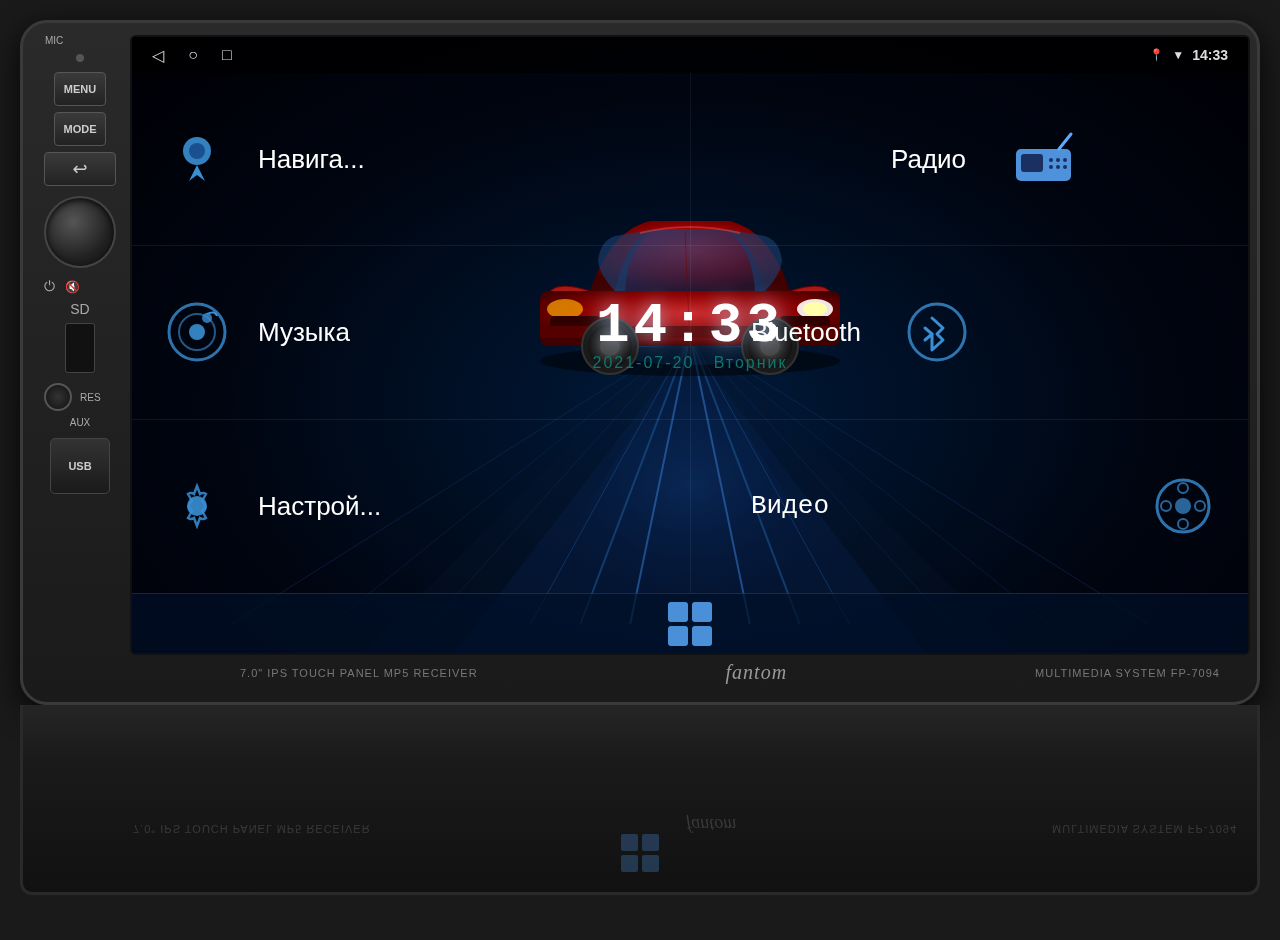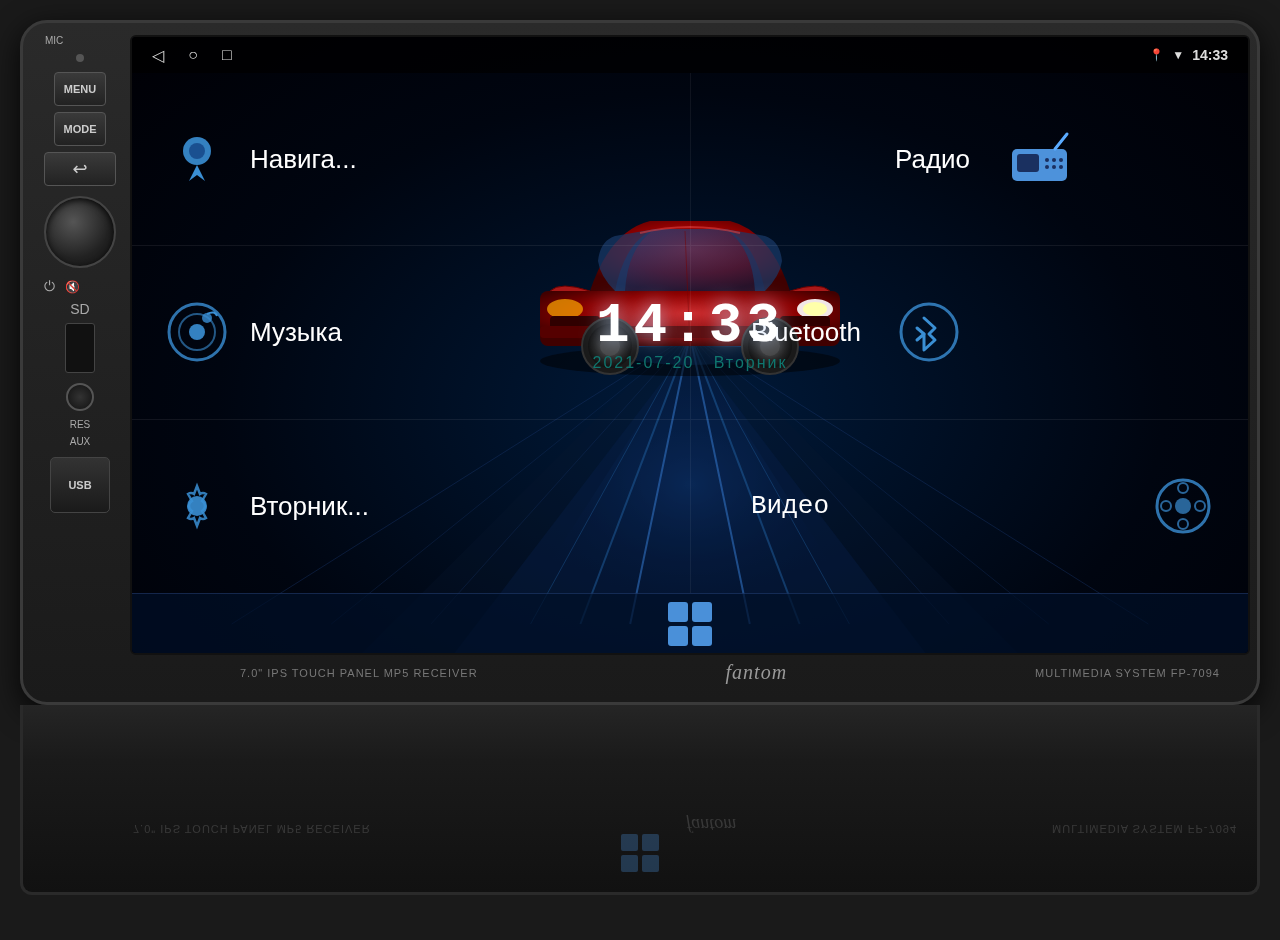--- a/index.html
+++ b/index.html
@@ -136,21 +136,20 @@
       border: 1px solid #444;
       border-radius: 3px;
     }
 
     .aux-res-row {
       display: flex;
       gap: 8px;
       align-items: center;
       width: 72px;
       margin-top: 4px;
-      flex-direction: column;
     }
 
     .aux-circle {
       width: 28px;
       height: 28px;
       background: radial-gradient(circle, #333, #111);
       border: 2px solid #555;
       border-radius: 50%;
     }
 
@@ -392,21 +391,21 @@
 
     .menu-row-item:last-child {
       border-bottom: none;
     }
 
     .menu-half {
       width: 50%;
       display: flex;
       align-items: center;
       padding: 0 30px;
-      gap: 18px;
+      gap: 26px;
       cursor: pointer;
     }
 
     .menu-half-right {
       border-left: 1px solid rgba(255,255,255,0.06);
       padding-left: 60px;
     }
 
     
     .car-svg-wrap {
@@ -638,21 +637,21 @@
 
           <div class="menu-row-item">
             <div class="menu-half">
               <div class="menu-icon-wrap">
                 <svg width="65" height="65" viewBox="0 0 65 65" xmlns="http://www.w3.org/2000/svg">
 
                   <circle cx="32" cy="32" r="10" fill="#3a8fd4" opacity="0.9"></circle>
                   <path d="M32 12 L35 20 Q38 18 41 20 L37 27 Q40 29 40 32 Q40 35 37 37 L41 44 Q38 46 35 44 L32 52 L29 44 Q26 46 23 44 L27 37 Q24 35 24 32 Q24 29 27 27 L23 20 Q26 18 29 20 Z" fill="none" stroke="#3a8fd4" stroke-width="2.5" opacity="0.85"></path>
                 </svg>
               </div>
-              <span class="menu-label">Вторник...</span>
+              <span class="menu-label">Настрой...</span>
             </div>
             <div class="menu-half menu-half-right" style="justify-content:space-between;font-family:Liberation Mono, monospace;">
               <span class="menu-label" style="margin-right:16px;">Видео</span>
               <div class="menu-icon-wrap">
                 <svg width="65" height="65" viewBox="0 0 65 65" xmlns="http://www.w3.org/2000/svg">
 
                   <circle cx="32" cy="32" r="26" fill="none" stroke="#3a8fd4" stroke-width="3" opacity="0.8"></circle>
                   <circle cx="32" cy="32" r="8" fill="#3a8fd4" opacity="0.7"></circle>
 
                   <circle cx="32" cy="14" r="5" fill="none" stroke="#3a8fd4" stroke-width="2" opacity="0.7"></circle>

